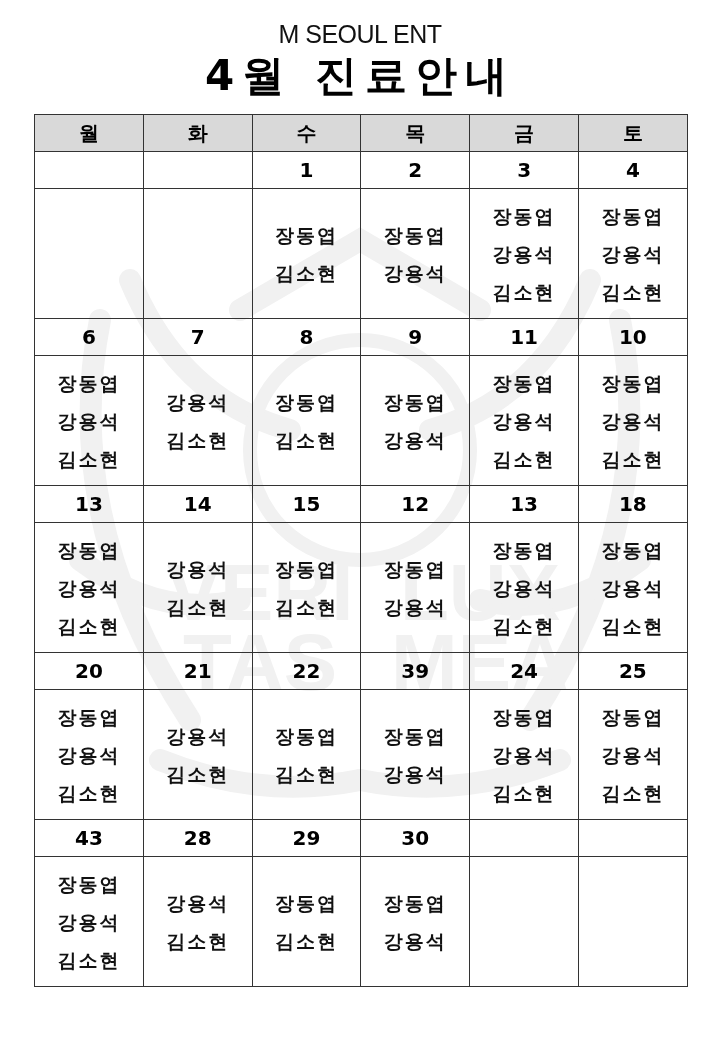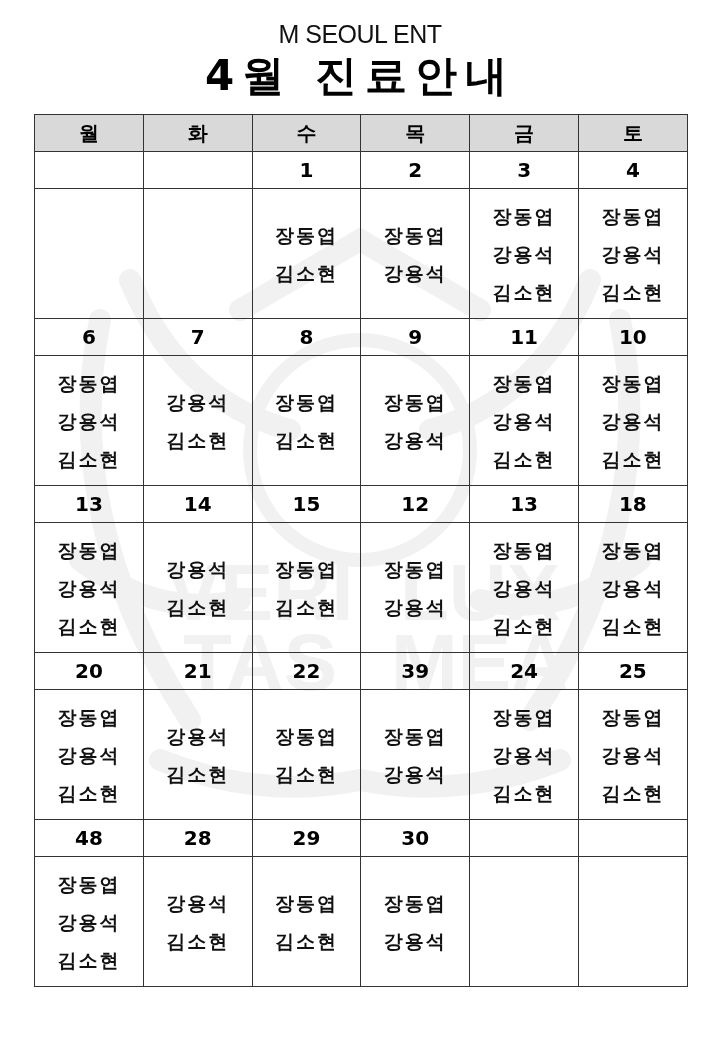--- a/index.html
+++ b/index.html
@@ -221,21 +221,21 @@
           <span class="doc">강용석</span>
           <span class="doc">김소현</span>
         </td>
         <td>
           <span class="doc">장동엽</span>
           <span class="doc">강용석</span>
           <span class="doc">김소현</span>
         </td>
       </tr>
       <tr class="date-row">
-        <td>48</td>
+        <td>43</td>
         <td>28</td>
         <td>29</td>
         <td>30</td>
         <td></td>
         <td></td>
       </tr>
       <tr class="doc-row last">
         <td>
           <span class="doc">장동엽</span>
           <span class="doc">강용석</span>

